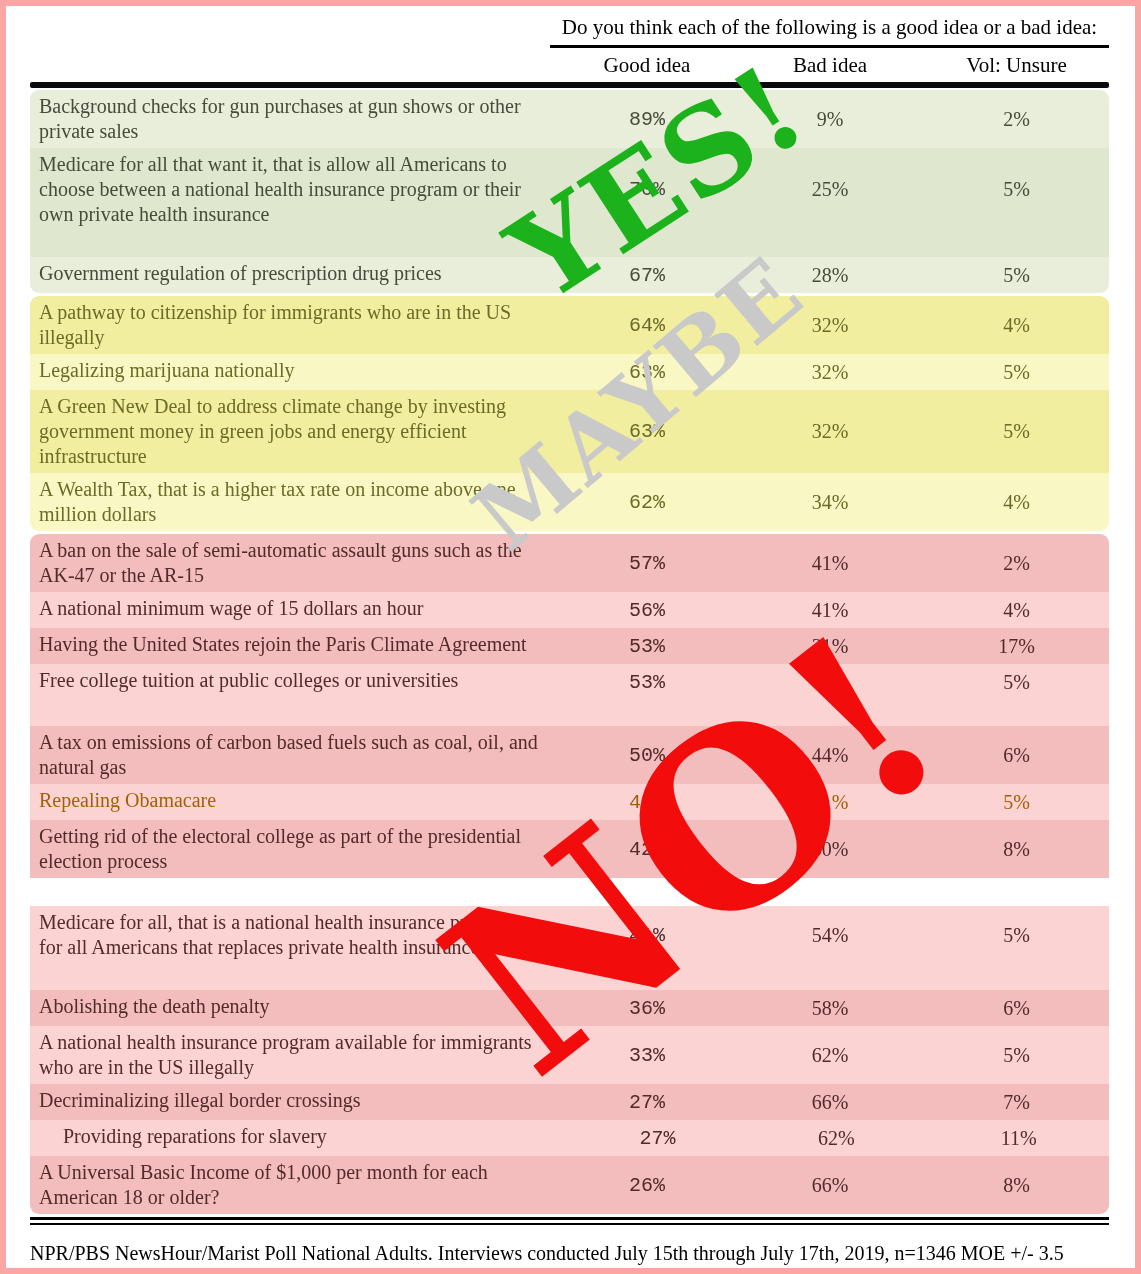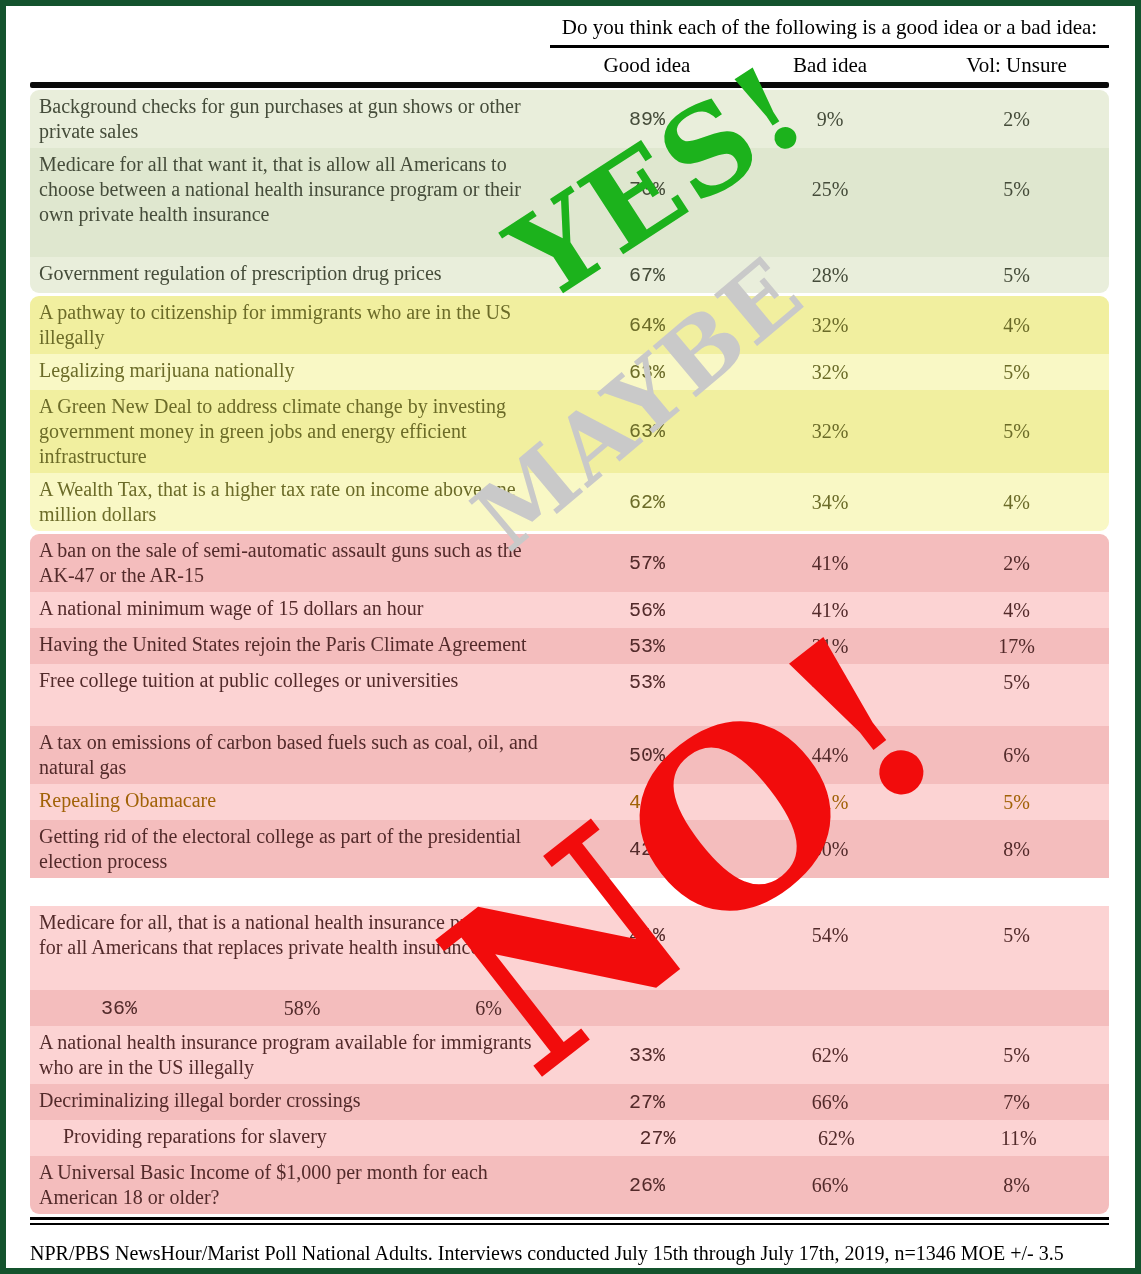--- a/index.html
+++ b/index.html
@@ -1,20 +1,20 @@
 <!DOCTYPE html>
 <html><head>
 <meta charset="utf-8">
 <style>
   html,body{margin:0;padding:0;background:#ffffff;}
   .page{
     position:relative;
     width:1141px;height:1274px;
     box-sizing:border-box;
-    border:6px solid #14532d;
+    border:6px solid #fca5a5;
     background:#fff;
     padding:6px 26px 0 24px;
     font-family:"Liberation Serif","DejaVu Serif",serif;
     overflow:hidden;
   }
   
   .hdr-title{
     margin-left:520px;
     width:559px;
     text-align:center;
@@ -170,20 +170,21 @@
       <div class="cell-val v2">50%</div>
       <div class="cell-val v3">8%</div>
     </div>
       <div class="row tall" style="--bg: #fcd3d3; color: rgb(82, 42, 42); margin-top: 28px;">
       <div class="cell-label">Medicare for all, that is a national health insurance program for all Americans that replaces private health insurance</div>
       <div class="cell-val v1">41%</div>
       <div class="cell-val v2">54%</div>
       <div class="cell-val v3">5%</div>
     </div>
       <div class="row" style="--bg: #f4bdbd; color: rgb(82, 42, 42);">
+      <div class="cell-label">Abolishing the death penalty</div>
       <div class="cell-val v1">36%</div>
       <div class="cell-val v2">58%</div>
       <div class="cell-val v3">6%</div>
     </div>
       <div class="row" style="--bg: #fcd3d3; color: rgb(82, 42, 42);">
       <div class="cell-label">A national health insurance program available for immigrants who are in the US illegally</div>
       <div class="cell-val v1">33%</div>
       <div class="cell-val v2">62%</div>
       <div class="cell-val v3">5%</div>
     </div>

